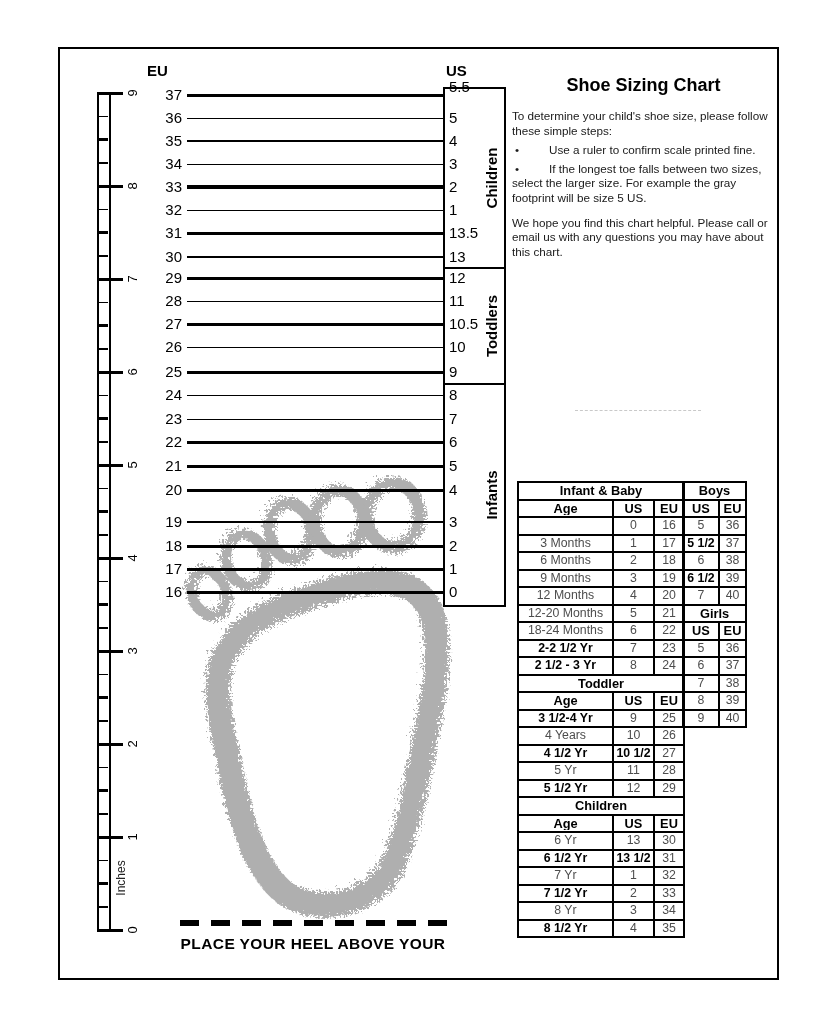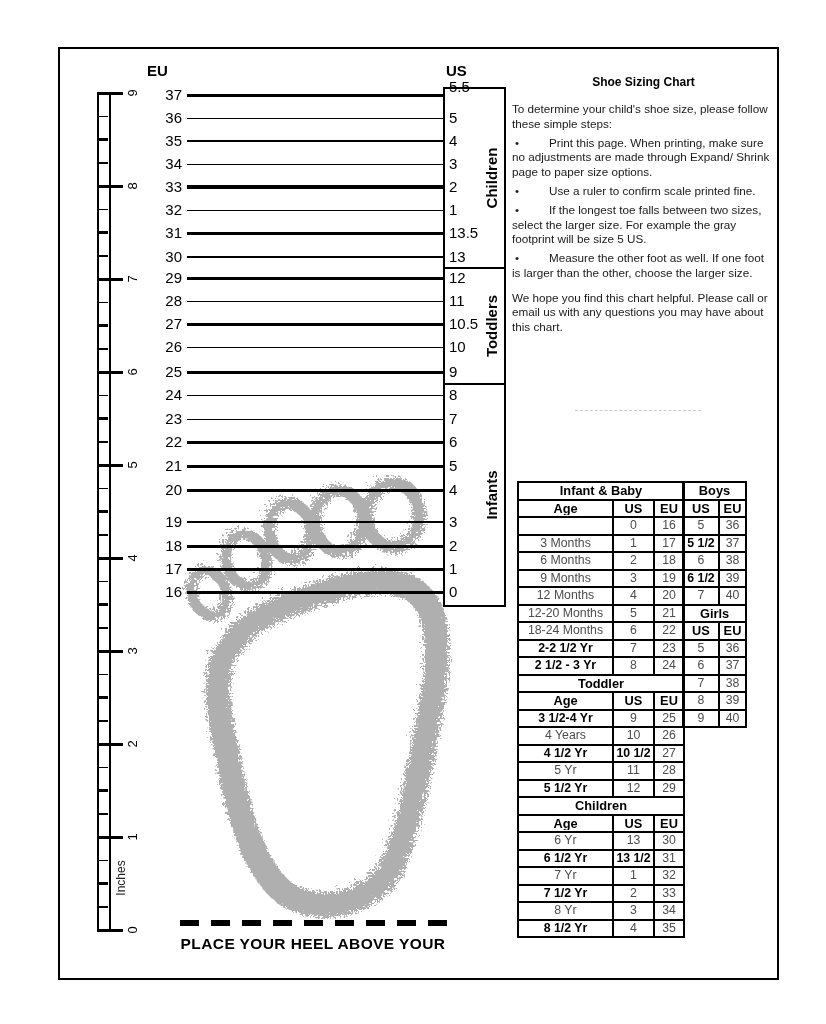--- a/index.html
+++ b/index.html
@@ -11,21 +11,21 @@
   .us-num{position:absolute;width:50px;text-align:left;font-size:15px;line-height:18px;}
   .size-line{position:absolute;background:#000;}
   .us-box{position:absolute;left:443px;top:87px;width:63px;height:520px;border:2px solid #000;box-sizing:border-box;}
   .us-div{position:absolute;left:443px;width:63px;height:2px;background:#000;}
   .rot{position:absolute;transform:translate(-50%,-50%) rotate(-90deg);white-space:nowrap;}
   .grp{font-size:15px;font-weight:bold;}
   .ruler-el{position:absolute;background:#000;}
   .inch-num{font-size:13px;}
   .inches-lbl{font-size:12px;color:#222;}
   .instr{position:absolute;left:512px;top:75px;width:263px;}
-  .instr h1{font-size:12px;font-weight:bold;text-align:center;margin:0 0 13px 0;}
+  .instr h1{font-size:18px;font-weight:bold;text-align:center;margin:0 0 13px 0;}
   .instr p{font-size:11.7px;line-height:14.6px;margin:0 0 4.5px 0;color:#1a1a1a;}
   .instr .dot{display:inline-block;width:34px;padding-left:3px;}
   .ghost{position:absolute;left:575px;top:410px;width:126px;border-top:1px dashed #c9c9c9;}
   .dashline{position:absolute;left:180px;top:920px;width:267px;height:6px;
             background:repeating-linear-gradient(90deg,#000 0 19px,transparent 19px 31px);}
   .heel-text{position:absolute;left:176px;top:935px;width:274px;text-align:center;
              font-size:15.5px;font-weight:600;letter-spacing:.4px;}
   table.sz{position:absolute;border-collapse:collapse;table-layout:fixed;}
   table.sz td{border:2px solid #000;height:15.5px;line-height:15.5px;padding:0;
               text-align:center;font-size:12.3px;color:#4d4d4d;overflow:hidden;white-space:nowrap;}
@@ -193,24 +193,22 @@
       <div class="ruler-el" style="left: 97px; top: 906px; width: 11px; height: 1.5px;"></div>
       <div class="ruler-el" style="left: 97px; top: 929px; width: 26px; height: 2.5px;"></div>
       <div class="rot inch-num" style="left: 132px; top: 930px;">0</div>
     </div>
   <div class="rot inches-lbl" style="left:121px;top:878px;">Inches</div>
 
   <div class="instr">
     <h1>Shoe Sizing Chart</h1>
     <p>To determine your child's shoe size, please follow these simple steps:</p>
     <div id="bullet-list">
-        <p><span class="dot">•</span>Print this page. When printing, make sure no adjustments are made through Expand/ Shrink page to paper size options.</p>
         <p><span class="dot">•</span>Use a ruler to confirm scale printed fine.</p>
         <p><span class="dot">•</span>If the longest toe falls between two sizes, select the larger size. For example the gray footprint will be size 5 US.</p>
-        <p><span class="dot">•</span>Measure the other foot as well. If one foot is larger than the other, choose the larger size.</p>
       </div>
     <p style="margin-top:10px;">We hope you find this chart helpful. Please call or email us with any questions you may have about this chart.</p>
   </div>
   <div class="ghost"></div>
 
   <div class="dashline"></div>
   <div class="heel-text">PLACE YOUR HEEL ABOVE YOUR</div>
 
   <div id="table-layer">
       <table class="sz" style="left: 517px; top: 481px; width: 166px;">

